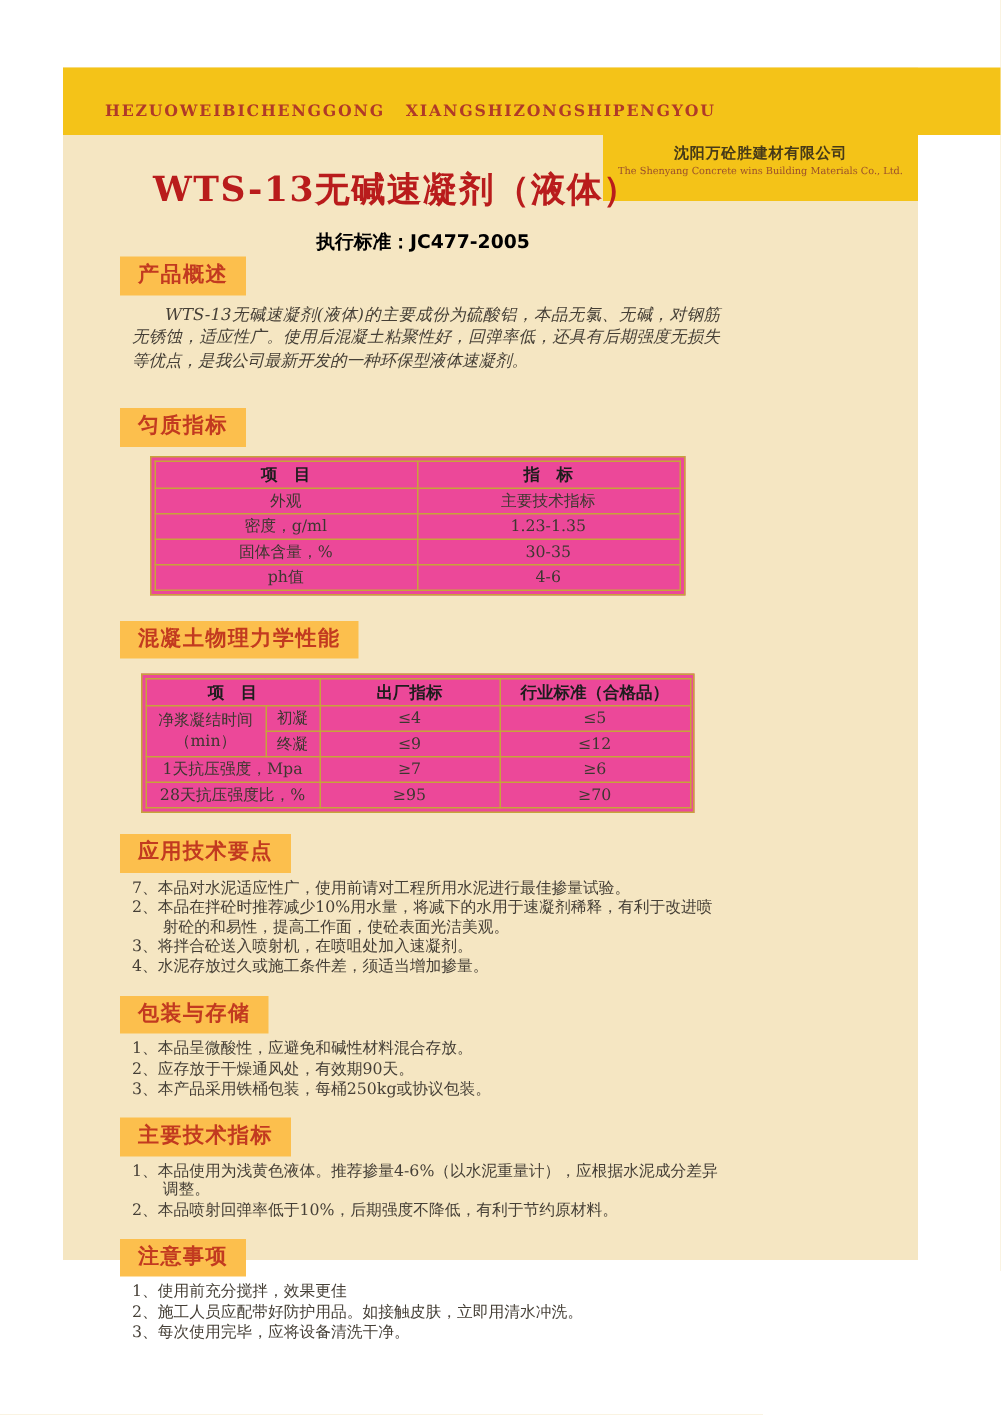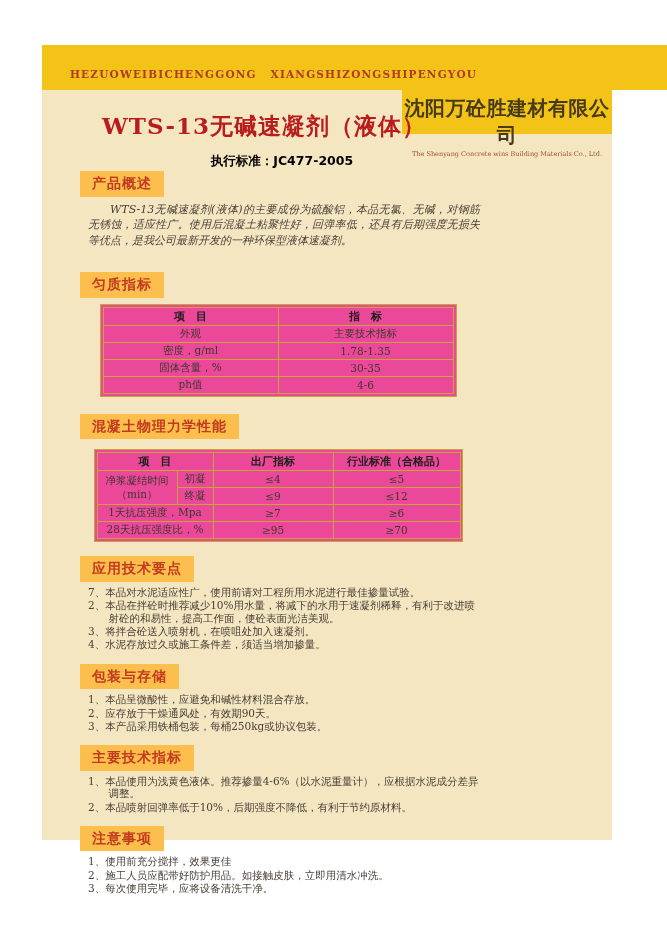--- a/index.html
+++ b/index.html
@@ -19,21 +19,21 @@
     position:absolute;left:28px;top:23px;
     font-size:10.5px;font-weight:bold;color:#b03a28;
     letter-spacing:1.2px;word-spacing:9px;white-space:nowrap;
     font-family:"DejaVu Serif", serif;
   }
   .company-panel{
     position:absolute;left:360px;top:45px;width:210px;height:44px;
     background:#f4c318;text-align:center;
   }
   .company-cn{
-    margin-top:5px;font-size:20px;font-weight:bold;color:#473a18;
+    margin-top:5px;font-size:10px;font-weight:bold;color:#473a18;
     font-family:Liberation Sans, sans-serif;letter-spacing:0.5px;
   }
   .company-en{
     margin-top:1px;font-size:6.5px;color:#9a4f2c;
     font-family:"DejaVu Serif", serif;
   }
   .title{
     position:absolute;left:60px;top:66px;width:340px;text-align:left;
     font-size:23px;font-weight:bold;color:#b91c1c;letter-spacing:1px;
     font-family:"DejaVu Serif", serif;white-space:nowrap;
@@ -114,21 +114,21 @@
             <th>指　标</th>
           </tr>
         </thead>
         <tbody>
           <tr>
             <td>外观</td>
             <td>主要技术指标</td>
           </tr>
           <tr>
             <td>密度，g/ml</td>
-            <td>1.78-1.35</td>
+            <td>1.23-1.35</td>
           </tr>
           <tr>
             <td>固体含量，%</td>
             <td>30-35</td>
           </tr>
           <tr>
             <td>ph值</td>
             <td>4-6</td>
           </tr>
         </tbody>

